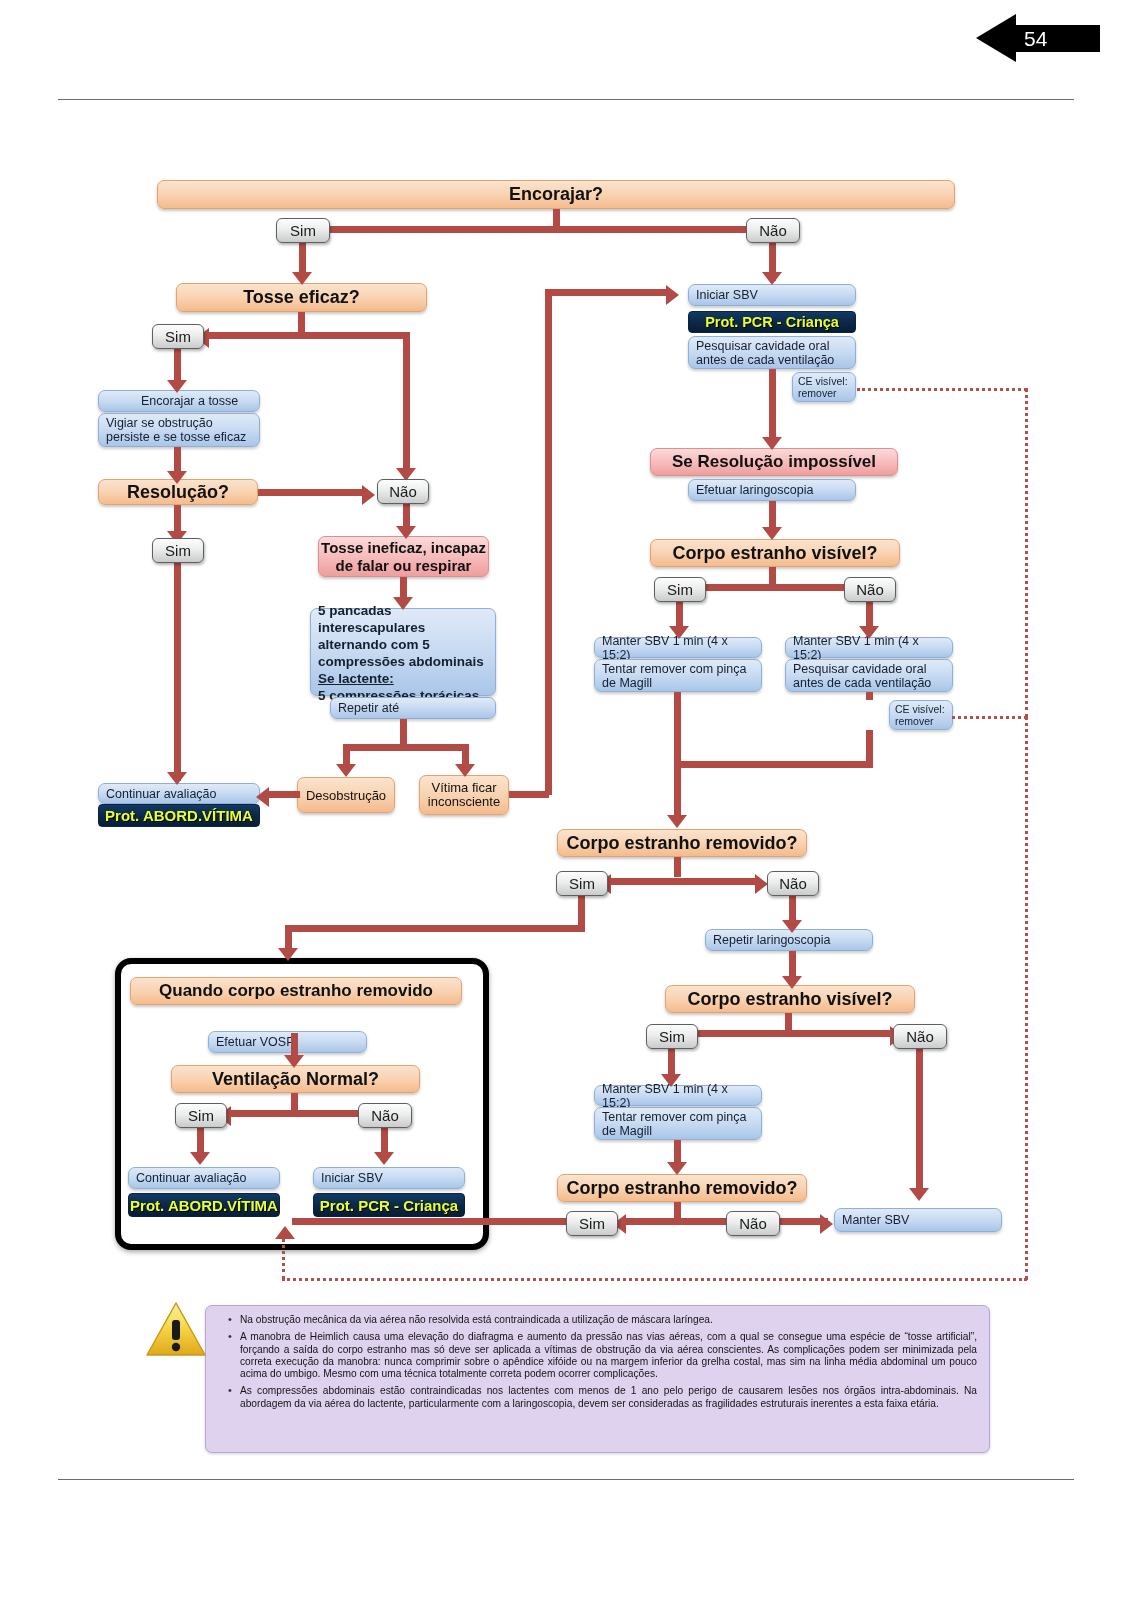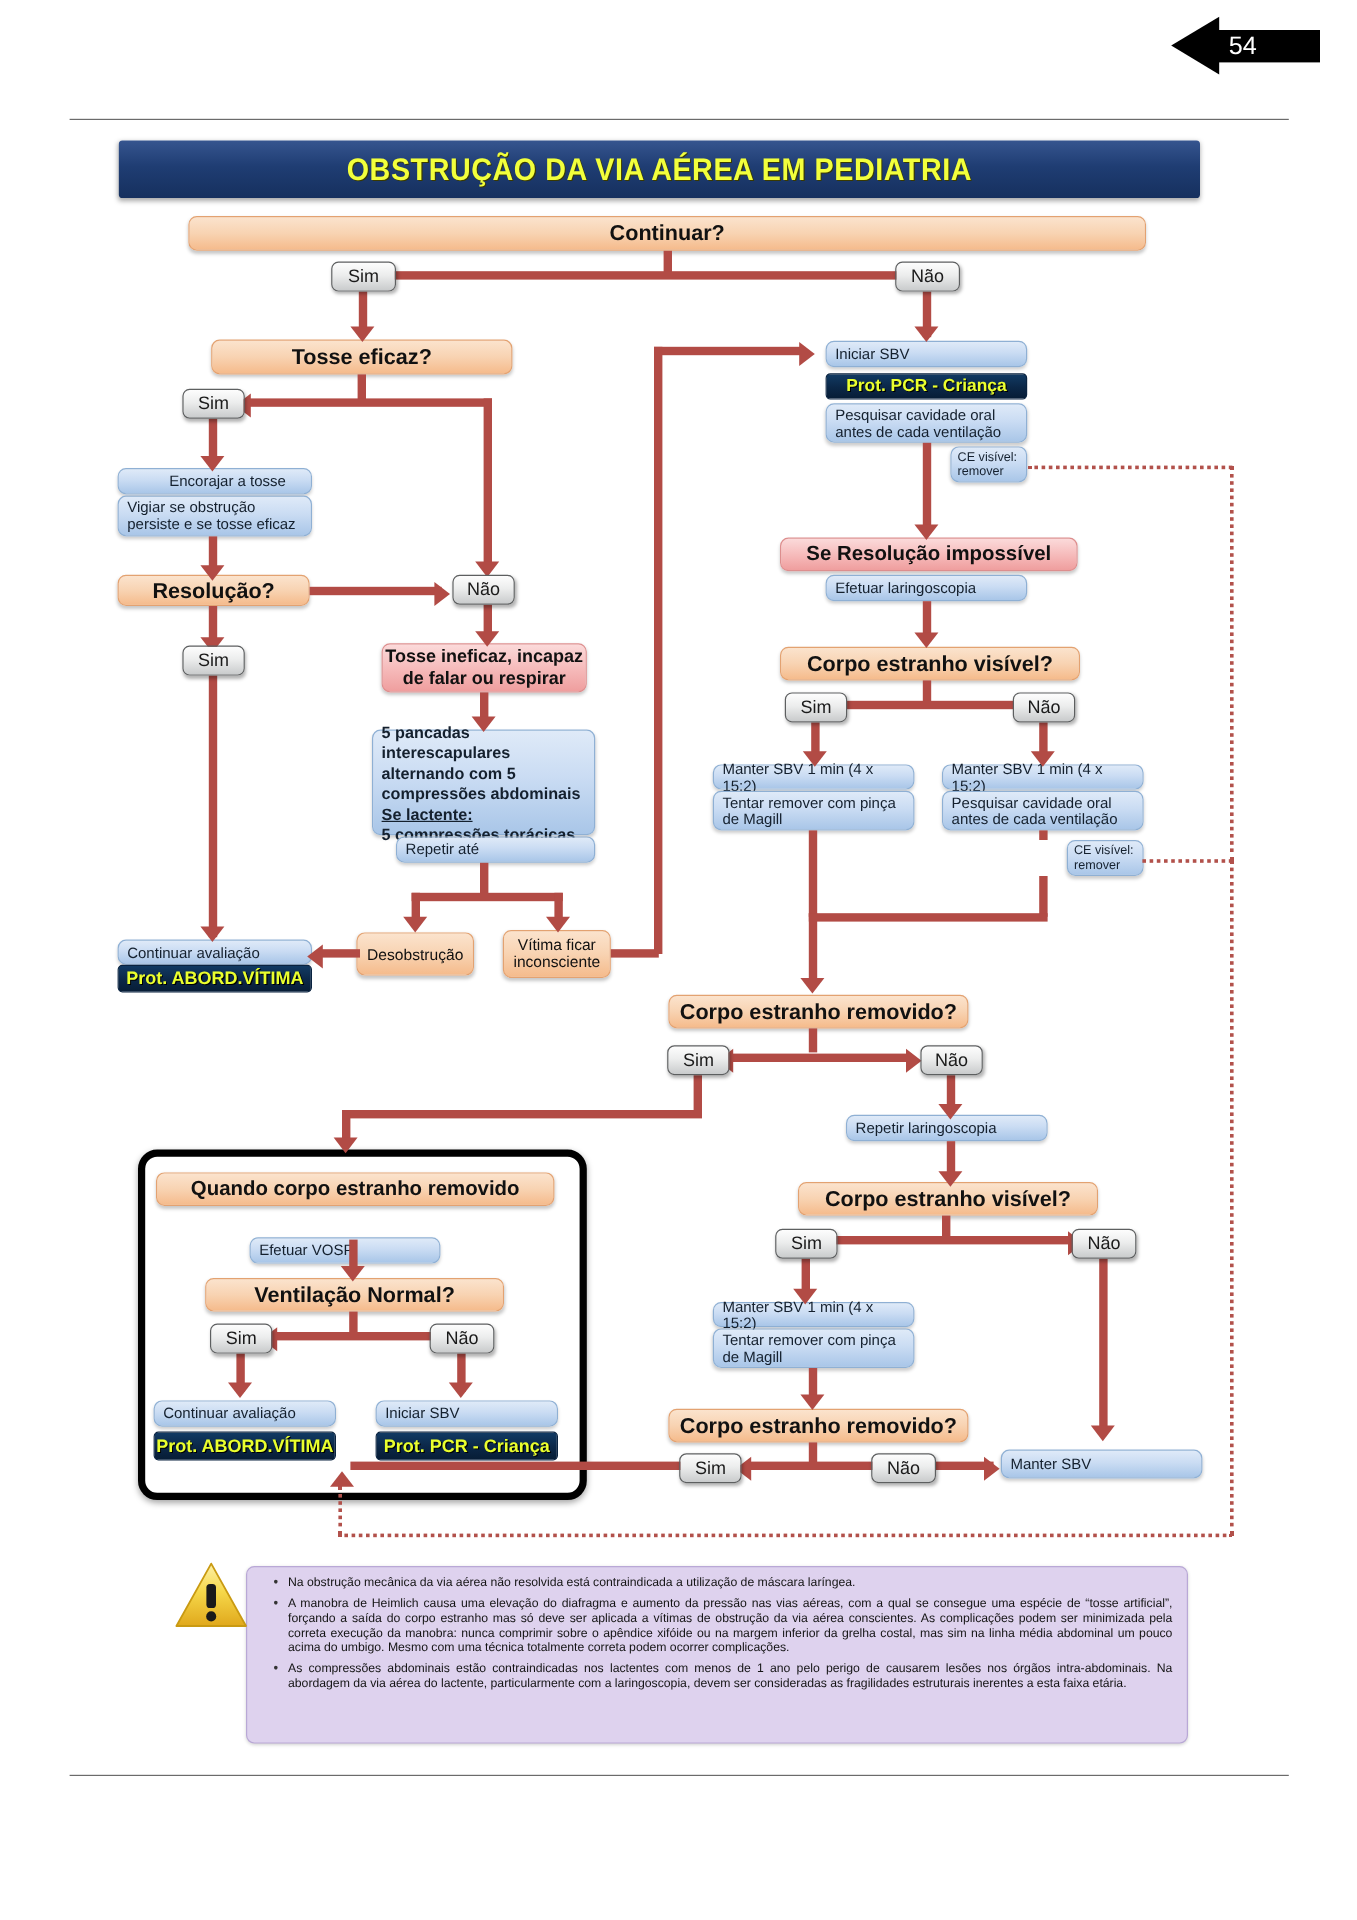--- a/index.html
+++ b/index.html
@@ -138,26 +138,23 @@
 
   <div class="pagebadge">
     <div class="head"></div>
     <div class="tail"></div>
     <div class="num">54</div>
   </div>
 
   <div class="hrule top"></div>
   <div class="hrule bottom"></div>
 
-  <div class="titlebar">
-    <div class="t">OBSTRUÇÃO DA VIA AÉREA EM PEDIATRIA</div>
-  </div>
 
   <div class="node orange q" style="left:157px;top:180px;width:798px;height:29px;">
-    <span>Continuar?</span>
+    <span>Encorajar?</span>
   </div>
 
   <div class="ln lnv" style="left:553px;top:209px;height:20px;"></div>
 
   <div class="ln lnh" style="left:322px;top:226px;width:460px;"></div>
   <div class="arrowL" style="left:311px;top:222px;"></div>
   <div class="arrowR" style="left:776px;top:222px;"></div>
 
   <div class="pill" style="left:276px;top:218px;width:54px;height:25px;">Sim</div>
   <div class="pill" style="left:746px;top:218px;width:54px;height:25px;">Não</div>

